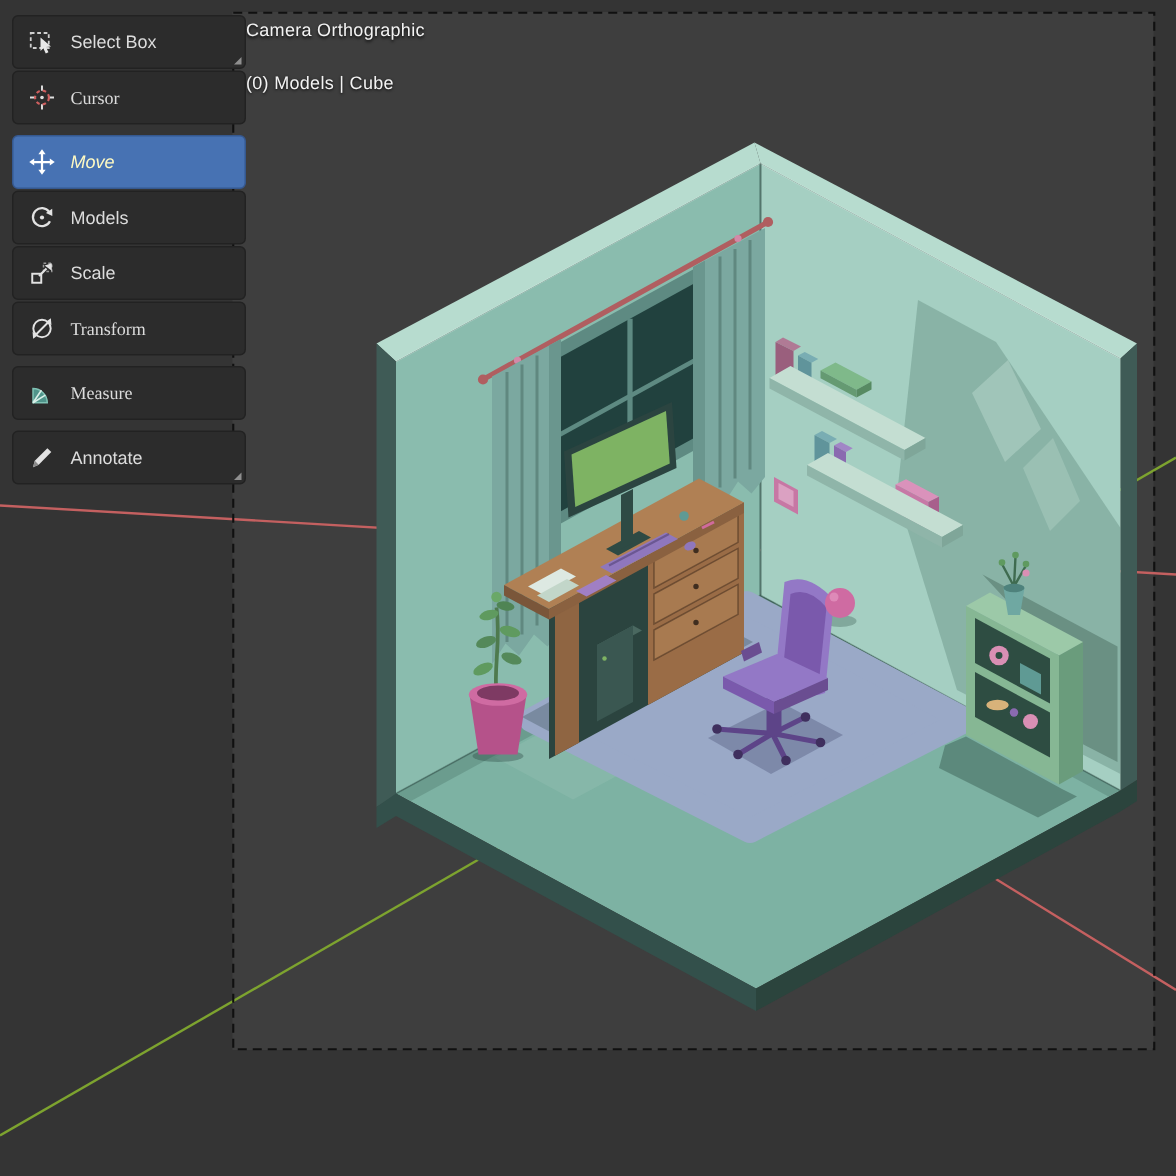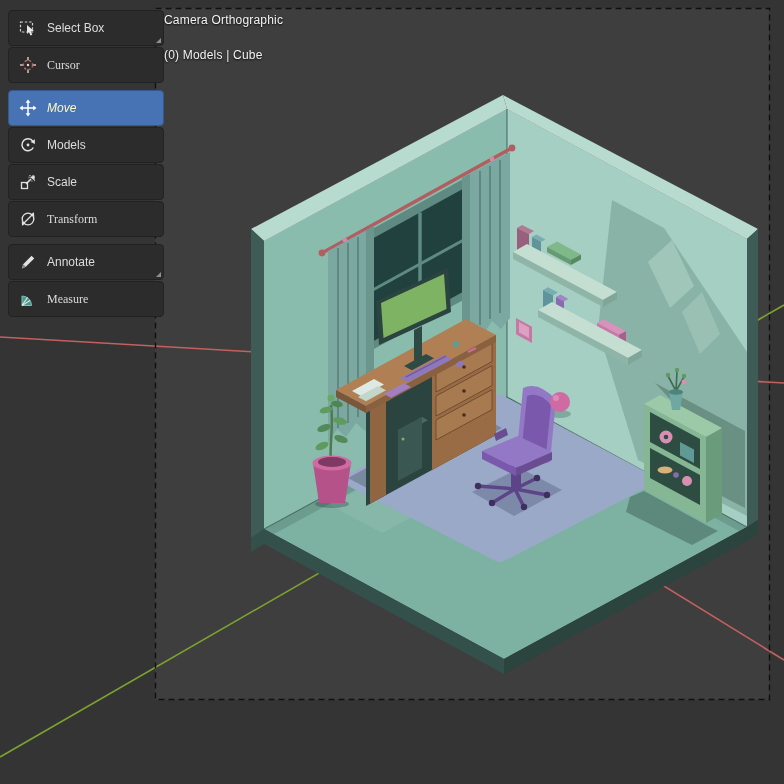--- a/index.html
+++ b/index.html
@@ -307,36 +307,36 @@
       <svg width="18" height="18" viewBox="0 0 18 18">
           <circle cx="9" cy="9" r="5.8" fill="none" stroke="#e2e2e2" stroke-width="1.3"></circle>
           <line x1="4.5" y1="13.5" x2="13.5" y2="4.5" stroke="#e2e2e2" stroke-width="1.3"></line>
           <polygon points="14.9,2.2 15.3,6.7 11.5,4.6" fill="#e2e2e2"></polygon>
           <polygon points="3.1,15.8 2.7,11.3 6.5,13.4" fill="#e2e2e2"></polygon>
         </svg>
     </span>
     <span class="tlabel">Transform</span>
   </div>
 
-  <div class="tbtn">
-    <span class="ticon">
-      <svg width="18" height="18" viewBox="0 0 18 18">
-          <polygon points="3,15.5 4.2,11.2 12.6,2.8 15.2,5.4 6.8,13.8" fill="#e2e2e2"></polygon>
-          <polygon points="3,15.5 4.2,11.2 6.8,13.8" fill="#8a8a8a"></polygon>
-        </svg>
-    </span>
-    <span class="tlabel">Annotate</span>
-    <span class="submenu-arrow"></span>
-  </div>
-
   <div class="tbtn group-end">
     <span class="ticon">
       <svg width="18" height="18" viewBox="0 0 18 18">
           <path d="M3,15.5 L3,6 A9.5,9.5 0 0 1 12.5,15.5 Z" fill="#4f948a" stroke="#7fc2b4" stroke-width="1"></path>
           <line x1="3" y1="15.5" x2="8.6" y2="7.2" stroke="#d8efe8" stroke-width="1.1"></line>
           <line x1="3" y1="15.5" x2="11.2" y2="10.4" stroke="#d8efe8" stroke-width="1.1"></line>
         </svg>
     </span>
     <span class="tlabel">Measure</span>
   </div>
 
+  <div class="tbtn">
+    <span class="ticon">
+      <svg width="18" height="18" viewBox="0 0 18 18">
+          <polygon points="3,15.5 4.2,11.2 12.6,2.8 15.2,5.4 6.8,13.8" fill="#e2e2e2"></polygon>
+          <polygon points="3,15.5 4.2,11.2 6.8,13.8" fill="#8a8a8a"></polygon>
+        </svg>
+    </span>
+    <span class="tlabel">Annotate</span>
+    <span class="submenu-arrow"></span>
+  </div>
+
 
 </div>
 
 </body></html>

